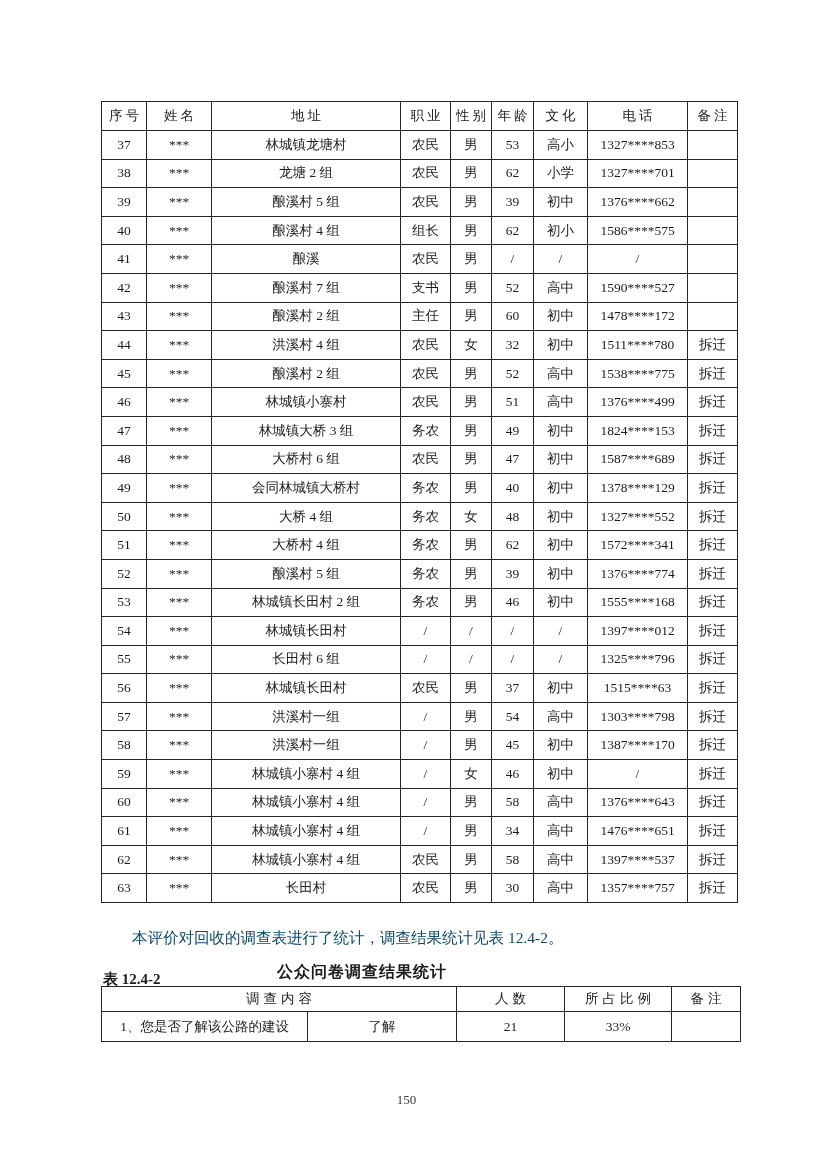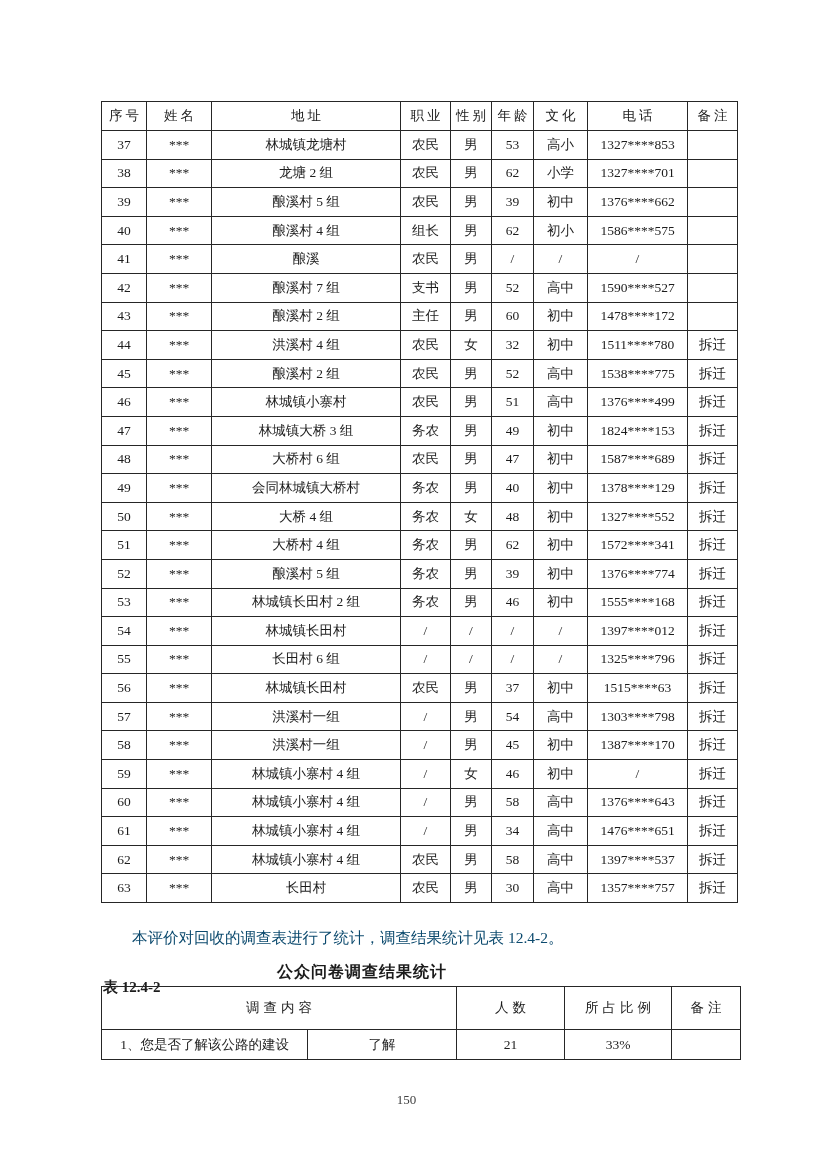--- a/index.html
+++ b/index.html
@@ -56,21 +56,21 @@
   .caption {
     position: absolute;
     left: 101px;
     top: 962px;
     width: 639px;
     height: 22px;
   }
   .cap-label {
     position: absolute;
     left: 2px;
-    top: 16px;
+    top: 8px;
     font-size: 15px;
     font-weight: bold;
   }
   .cap-title {
     position: absolute;
     left: 176px;
     top: 0;
     font-size: 16px;
     font-weight: bold;
     letter-spacing: 1px;
@@ -88,21 +88,21 @@
   table.t2 th, table.t2 td {
     border: 1px solid #262626;
     font-size: 13.5px;
     font-weight: normal;
     text-align: center;
     vertical-align: middle;
     padding: 0;
     overflow: hidden;
     white-space: nowrap;
   }
-  table.t2 thead tr { height: 43px; }
+  table.t2 thead tr { height: 25px; }
   table.t2 tbody tr { height: 30px; }
   table.t2 thead th { letter-spacing: 4px; text-indent: 4px; }
 
   
   .footer {
     position: absolute;
     left: 0;
     right: 14px;
     top: 1092px;
     text-align: center;

